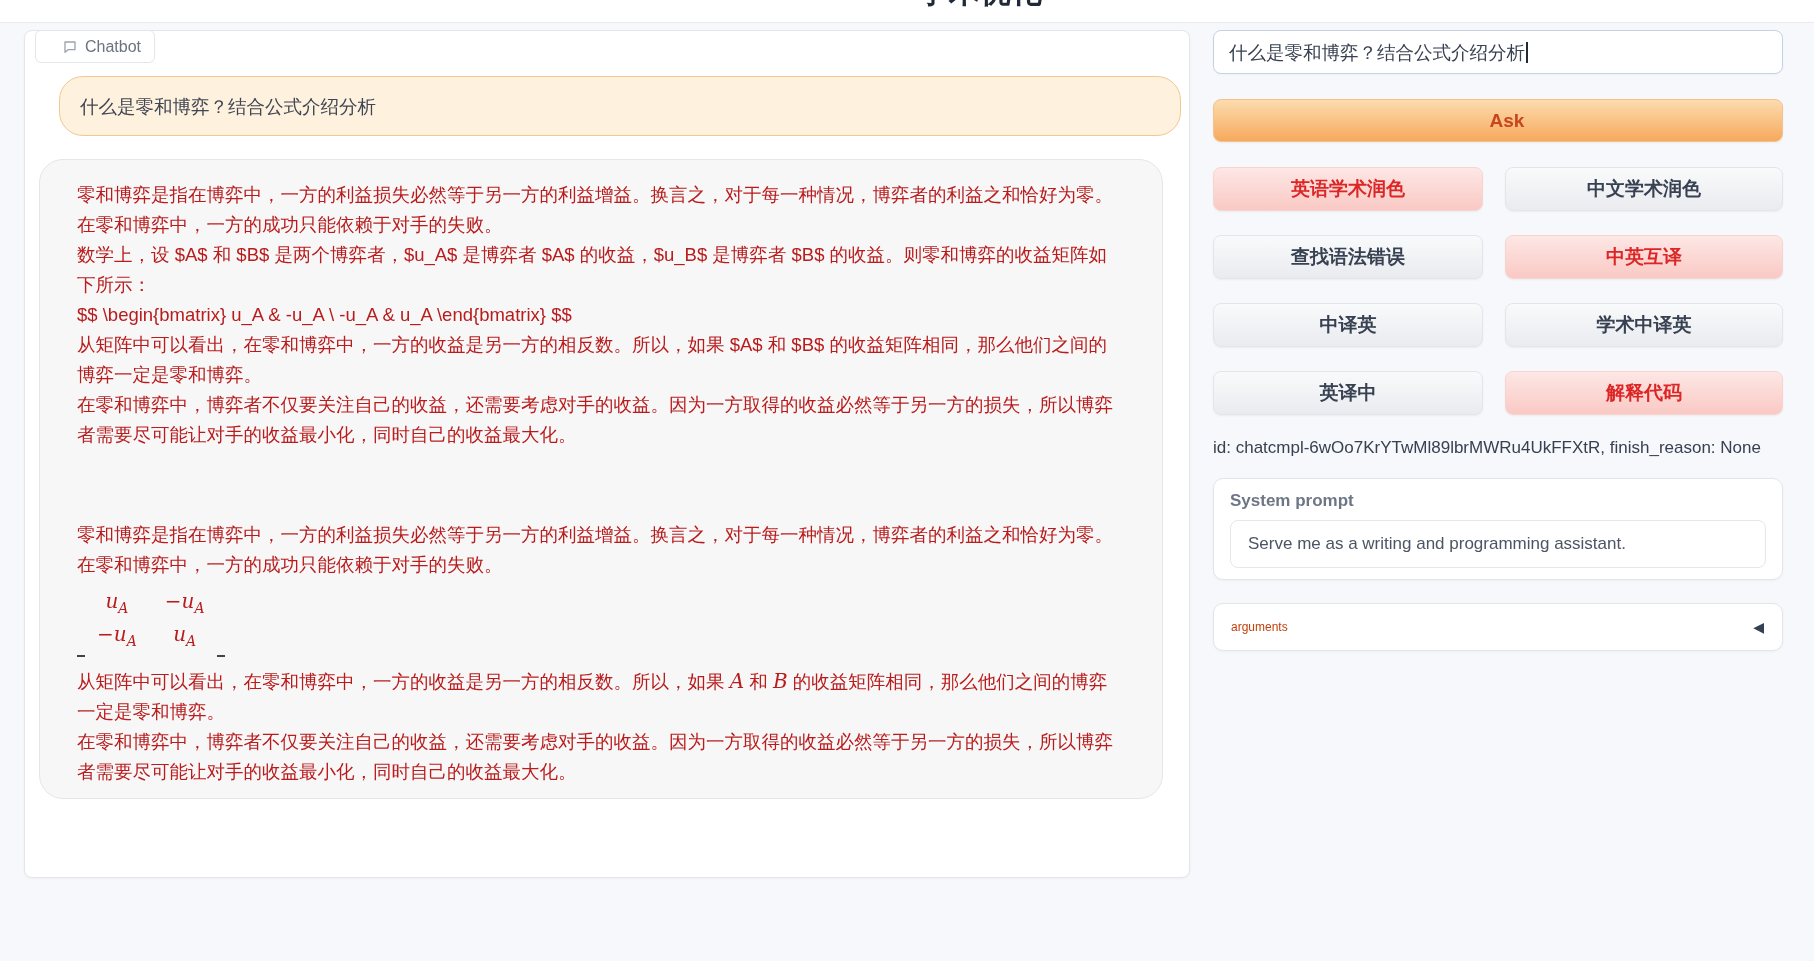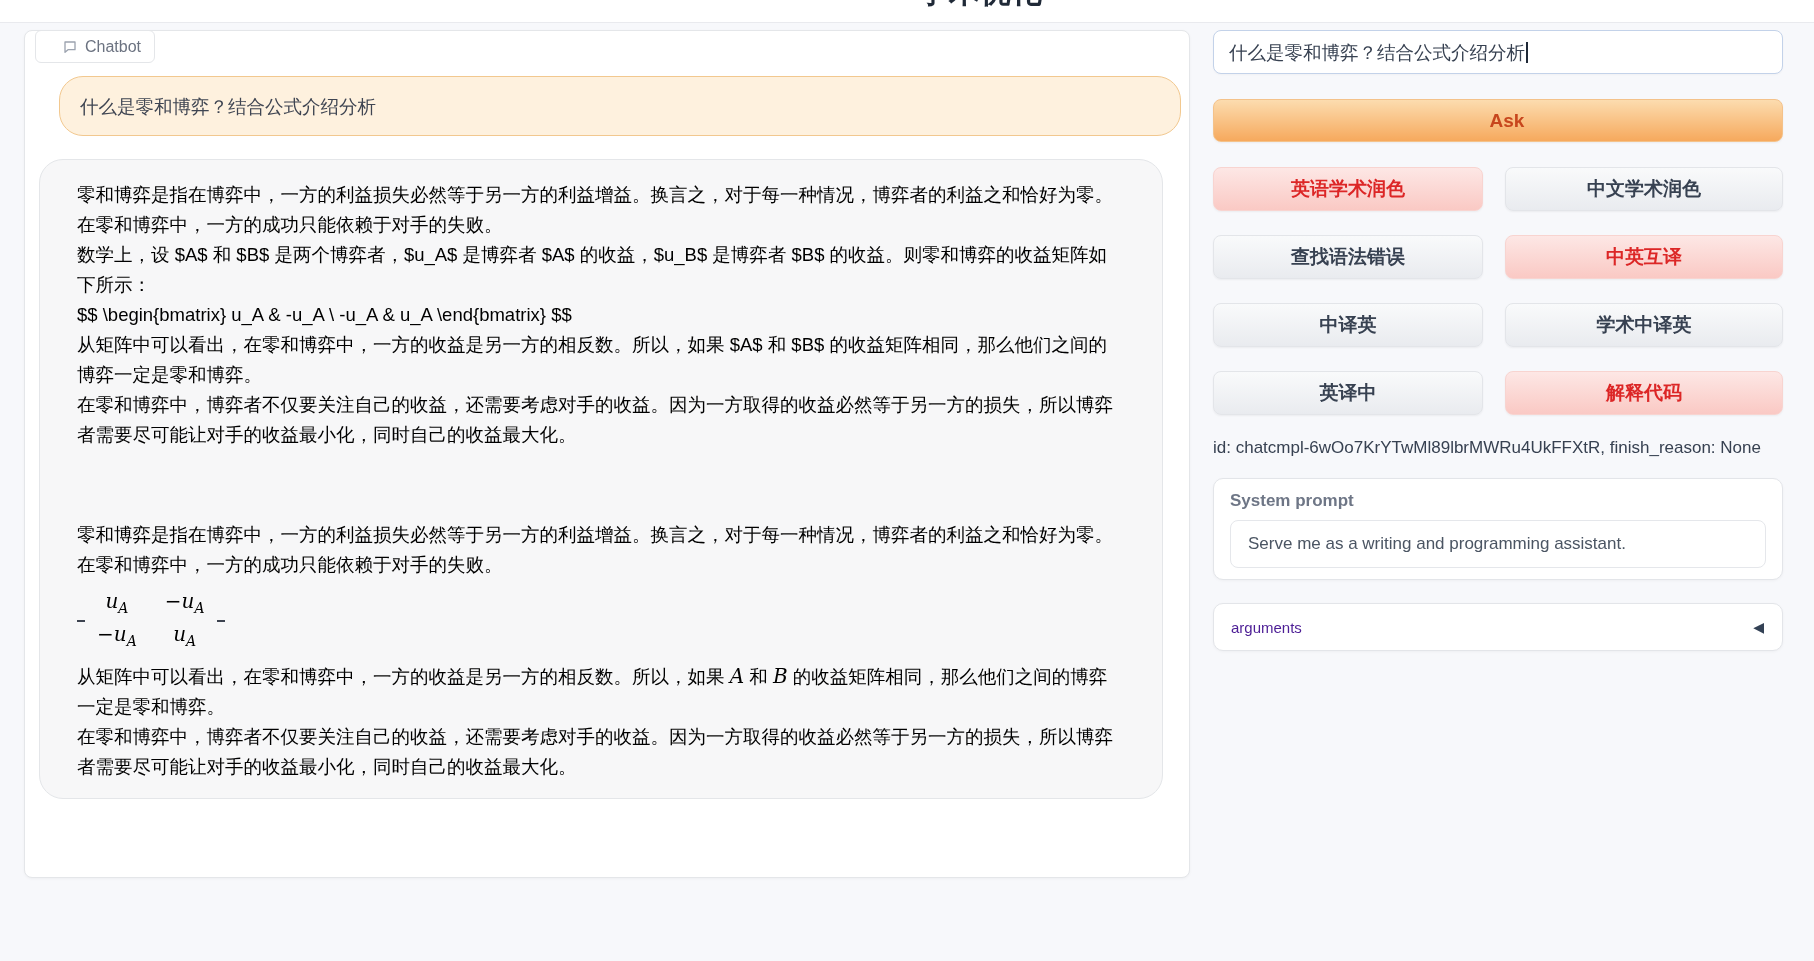--- a/index.html
+++ b/index.html
@@ -35,28 +35,28 @@
   .bubble { position:absolute; border-radius:24px; }
   .bubble-user {
     left:34px; top:45px; width:1122px; height:60px;
     background:#FEF1DE; border:1px solid #F2C88F;
     display:flex; align-items:center; padding:0 20px;
     font-size:18.5px; color:#3F4552;
   }
   .bubble-bot {
     left:14px; top:128px; width:1124px; height:640px;
     background:#F7F7F8; border:1px solid #E4E6E9;
-    padding:20px 37px; font-size:18.5px; line-height:30px; color:#000000;
+    padding:20px 37px; font-size:18.5px; line-height:30px; color:#b91c1c;
     overflow:hidden;
   }
   .raw-block { white-space:pre-line; }
   .rendered-block { margin-top:70px; }
   .mi { font-family:"DejaVu Serif","Liberation Serif",serif; font-style:italic; font-size:20px; }
   sub.ms { font-family:"DejaVu Serif","Liberation Serif",serif; font-style:italic; font-size:14px; }
-  .bmatrix { display:inline-flex; align-items:center; margin:4px 0 4px 0; }
+  .bmatrix { display:inline-flex; align-items:flex-end; margin:4px 0 4px 0; }
   .bracket { width:8px; }
   .bracket.l { border-left:1.7px solid #3D4350; border-top:1.7px solid #3D4350; border-bottom:1.7px solid #3D4350; }
   .bracket.r { border-right:1.7px solid #3D4350; border-top:1.7px solid #3D4350; border-bottom:1.7px solid #3D4350; }
   .mbody {
     display:grid; grid-template-columns:auto auto; column-gap:28px; row-gap:0;
     padding:4px 12px; line-height:26px;
   }
   .mcell { text-align:center; }
 
   .query-box {
@@ -108,21 +108,21 @@
   .sysprompt-input {
     margin-top:9px; height:48px; border:1px solid #E5E7EB; border-radius:8px;
     display:flex; align-items:center; padding:0 17px;
     font-size:17px; color:#4B5563; background:#FFFFFF;
   }
   .accordion {
     left:1213px; top:603px; width:570px; height:48px;
     display:flex; align-items:center; justify-content:space-between;
     padding:0 18px 0 17px; cursor:pointer;
   }
-  .accordion-label { font-size:15px; color:#4c1d95; }
+  .accordion-label { font-size:12px; color:#c2410c; }
   .accordion-arrow { font-size:14px; color:#334155; }
 </style>
 </head>
 <body>
 
 <div id="page">
 
   <div class="top-strip">
     <div class="clip-title">学术优化</div>
   </div>

